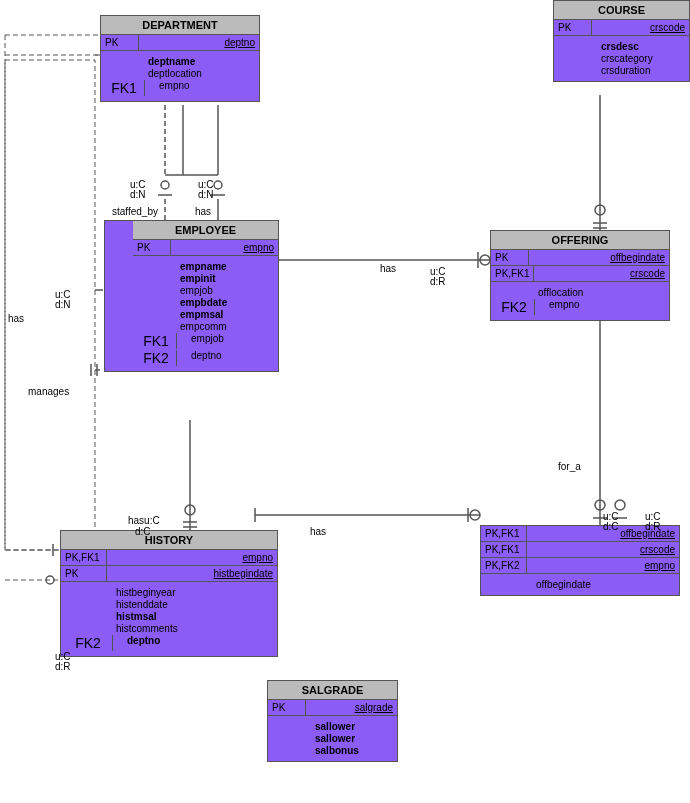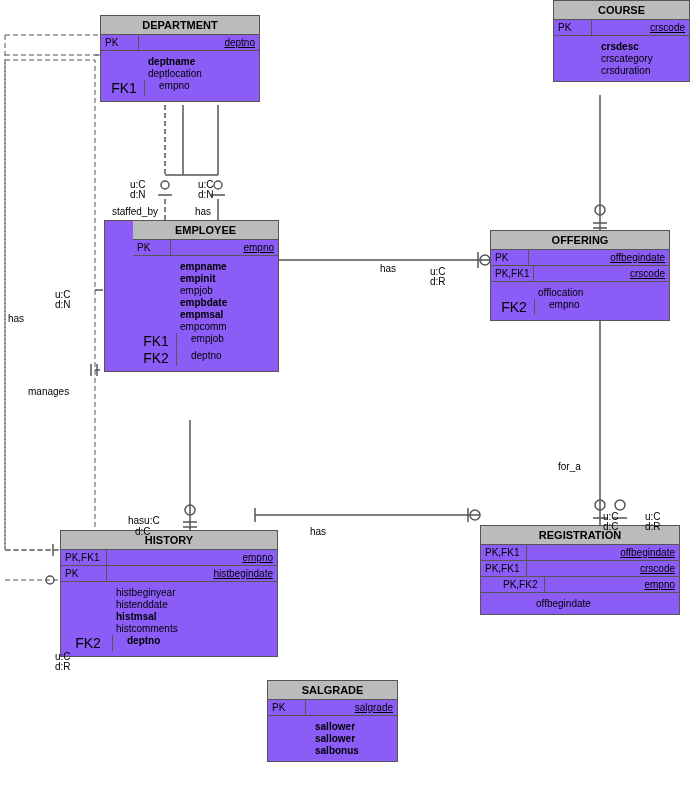--- a/index.html
+++ b/index.html
@@ -311,31 +311,30 @@
         <span class="attr-field">histcomments</span>
       </div>
       <div class="attr-row">
         <span class="attr-label" style="min-width:46px;">FK2</span>
         <span class="attr-field bold">deptno</span>
       </div>
     </div>
   </div>
 
   <div class="entity-box" style="left:480px; top:525px; width:200px;">
-    <div class="entity-header">REGISTRATION</div>
     <div class="entity-pk-row">
       <div class="pk-label-col" style="min-width:46px;">PK,FK1</div>
       <div class="pk-field-col underline">offbegindate</div>
     </div>
     <div class="entity-pk-row">
       <div class="pk-label-col" style="min-width:46px;">PK,FK1</div>
       <div class="pk-field-col underline">crscode</div>
     </div>
     <div class="entity-pk-row">
-      <div class="pk-label-col" style="min-width:46px;margin-left:18px;">PK,FK2</div>
+      <div class="pk-label-col" style="min-width:46px;">PK,FK2</div>
       <div class="pk-field-col underline">empno</div>
     </div>
     <div class="entity-attrs">
       <div class="attr-row">
         <span class="attr-empty-label" style="min-width:46px;"></span>
         <span class="attr-field">offbegindate</span>
       </div>
     </div>
   </div>
 

